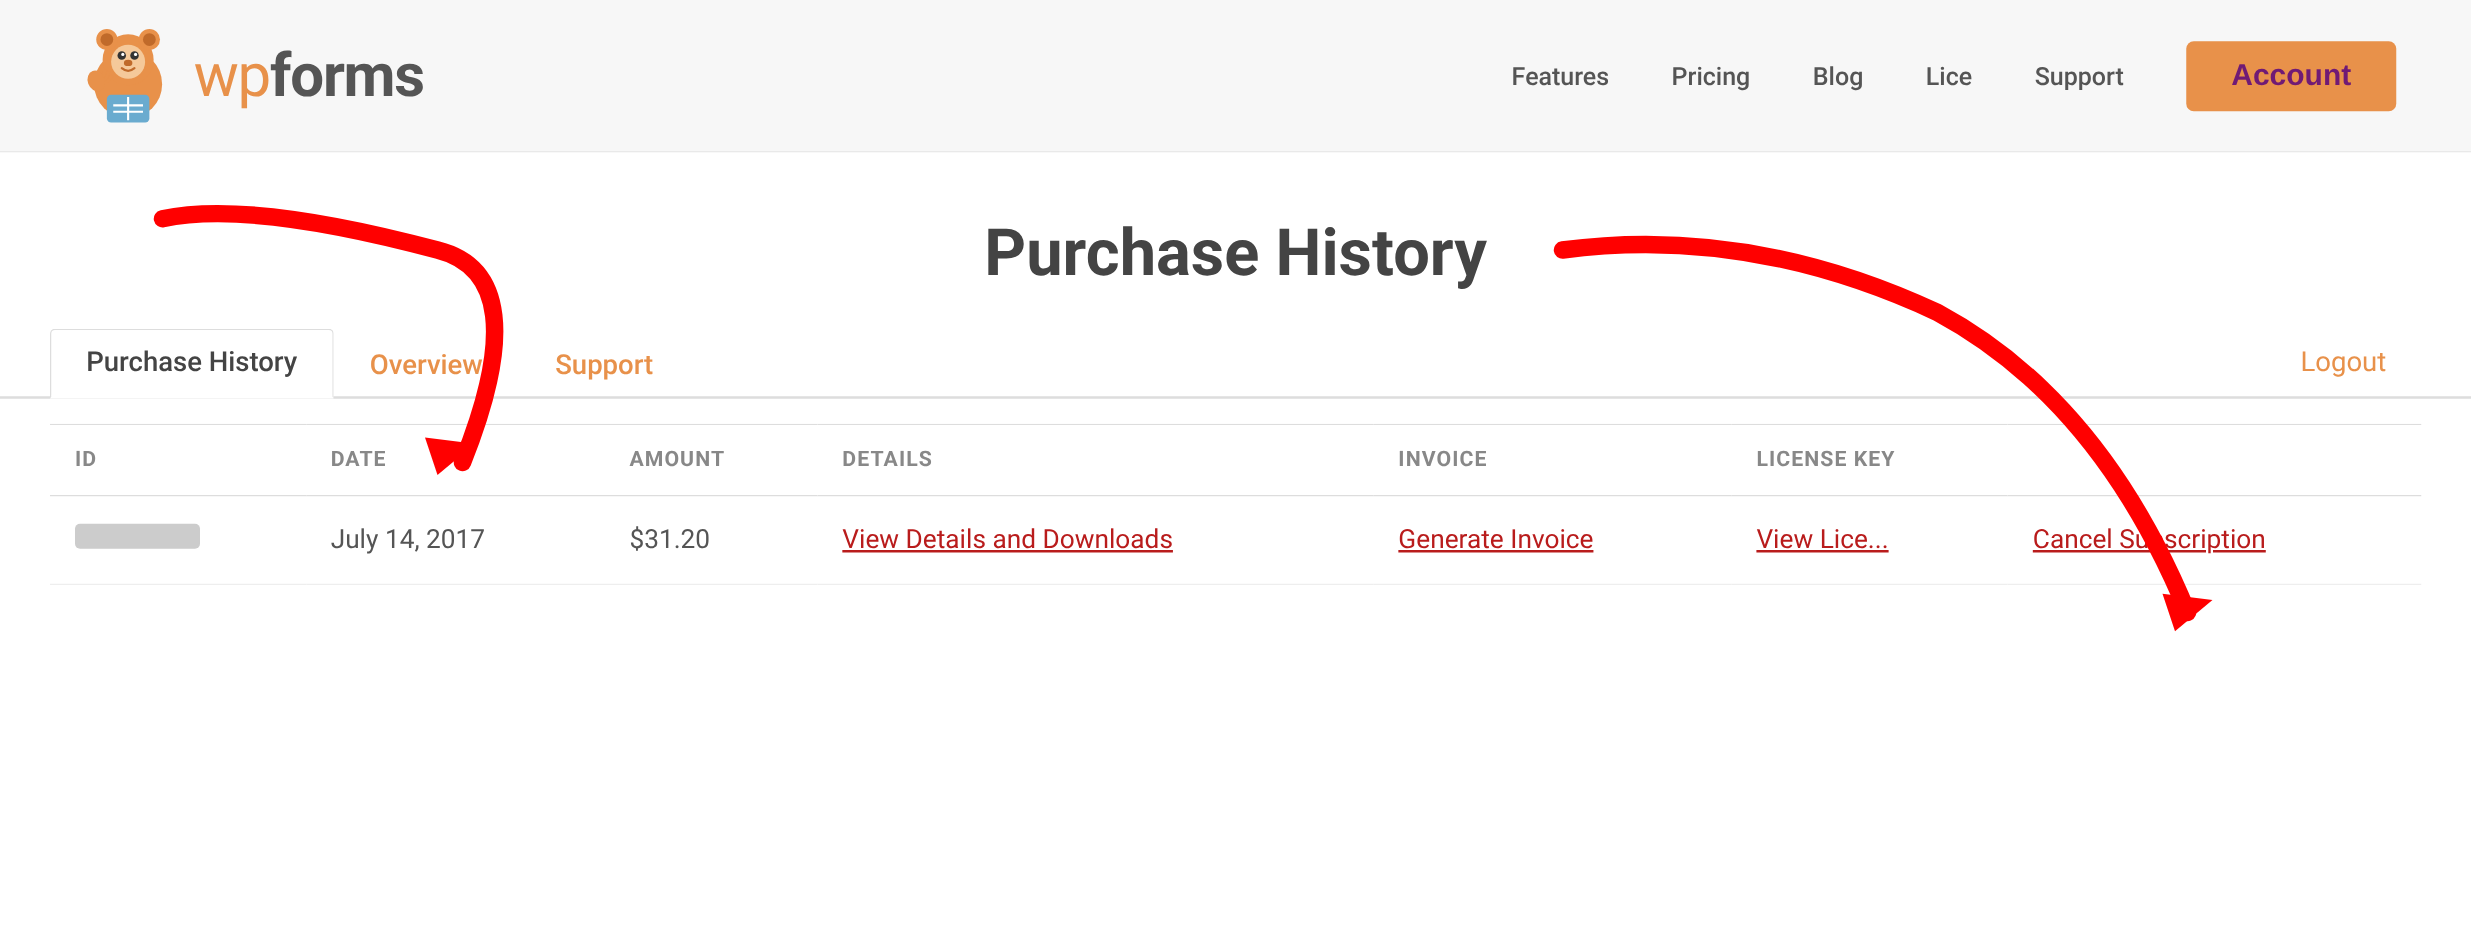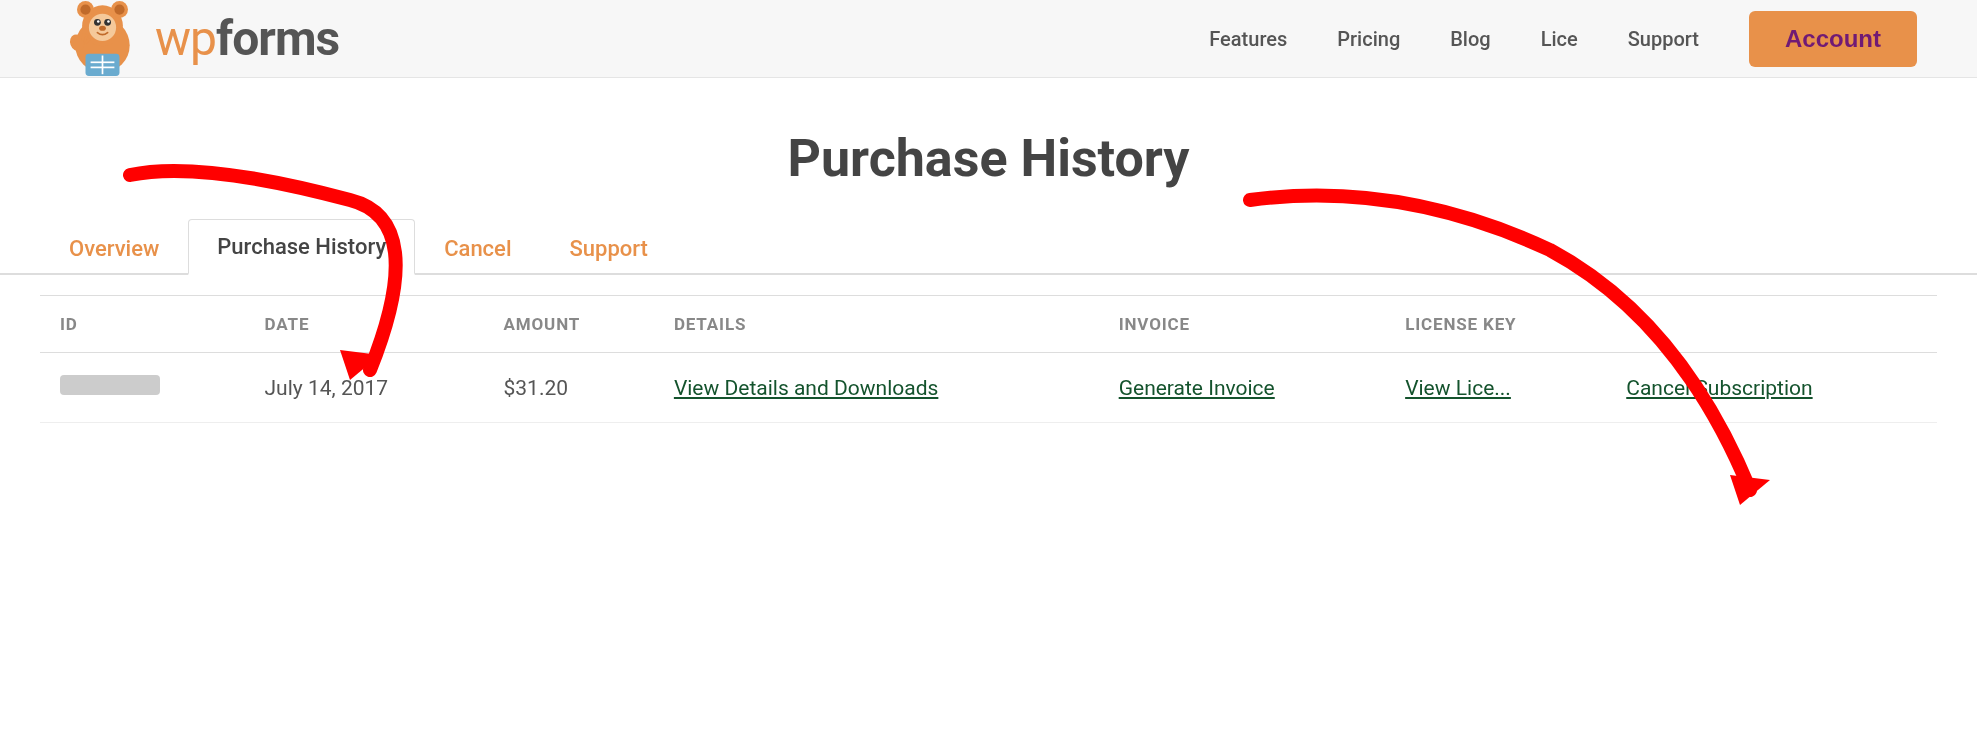--- a/index.html
+++ b/index.html
@@ -11,21 +11,21 @@
     }
 
     
     .header {
       background: #f7f7f7;
       border-bottom: 1px solid #e5e5e5;
       padding: 12px 60px;
       display: flex;
       align-items: center;
       justify-content: space-between;
-      height: 78px;
+      height: 122px;
     }
     .logo-area {
       display: flex;
       align-items: center;
       gap: 10px;
     }
     .logo-bear {
       width: 85px;
       height: 85px;
     }
@@ -134,21 +134,21 @@
       padding: 18px 20px;
       text-transform: uppercase;
     }
     .purchases-table td {
       padding: 22px 20px;
       font-size: 21px;
       color: #555;
       border-bottom: 1px solid #eee;
     }
     .td-link {
-      color: #14532d;
+      color: #b91c1c;
       text-decoration: underline;
       cursor: pointer;
     }
     .td-blurred {
       background: #ccc;
       border-radius: 4px;
       display: inline-block;
       width: 100px;
       height: 20px;
     }
@@ -224,24 +224,24 @@
       <a class="nav-link" href="#">Support</a>
       <button class="account-btn">Account</button>
     </nav>
   </header>
 
   <div class="page-title-area">
     <h1 class="page-title">Purchase History</h1>
   </div>
 
   <div class="tabs-bar">
+    <a class="tab active" href="#">Purchase History</a>
     <a class="tab" href="#">Overview</a>
-    <a class="tab active" href="#">Purchase History</a>
-    <a class="tab" href="#">Cancel</a>
     <a class="tab" href="#">Support</a>
+    <a class="tab-logout" href="#">Logout</a>
   </div>
 
   <div class="table-area">
     <table class="purchases-table">
       <thead>
         <tr>
           <th>ID</th>
           <th>DATE</th>
           <th>AMOUNT</th>
           <th>DETAILS</th>

